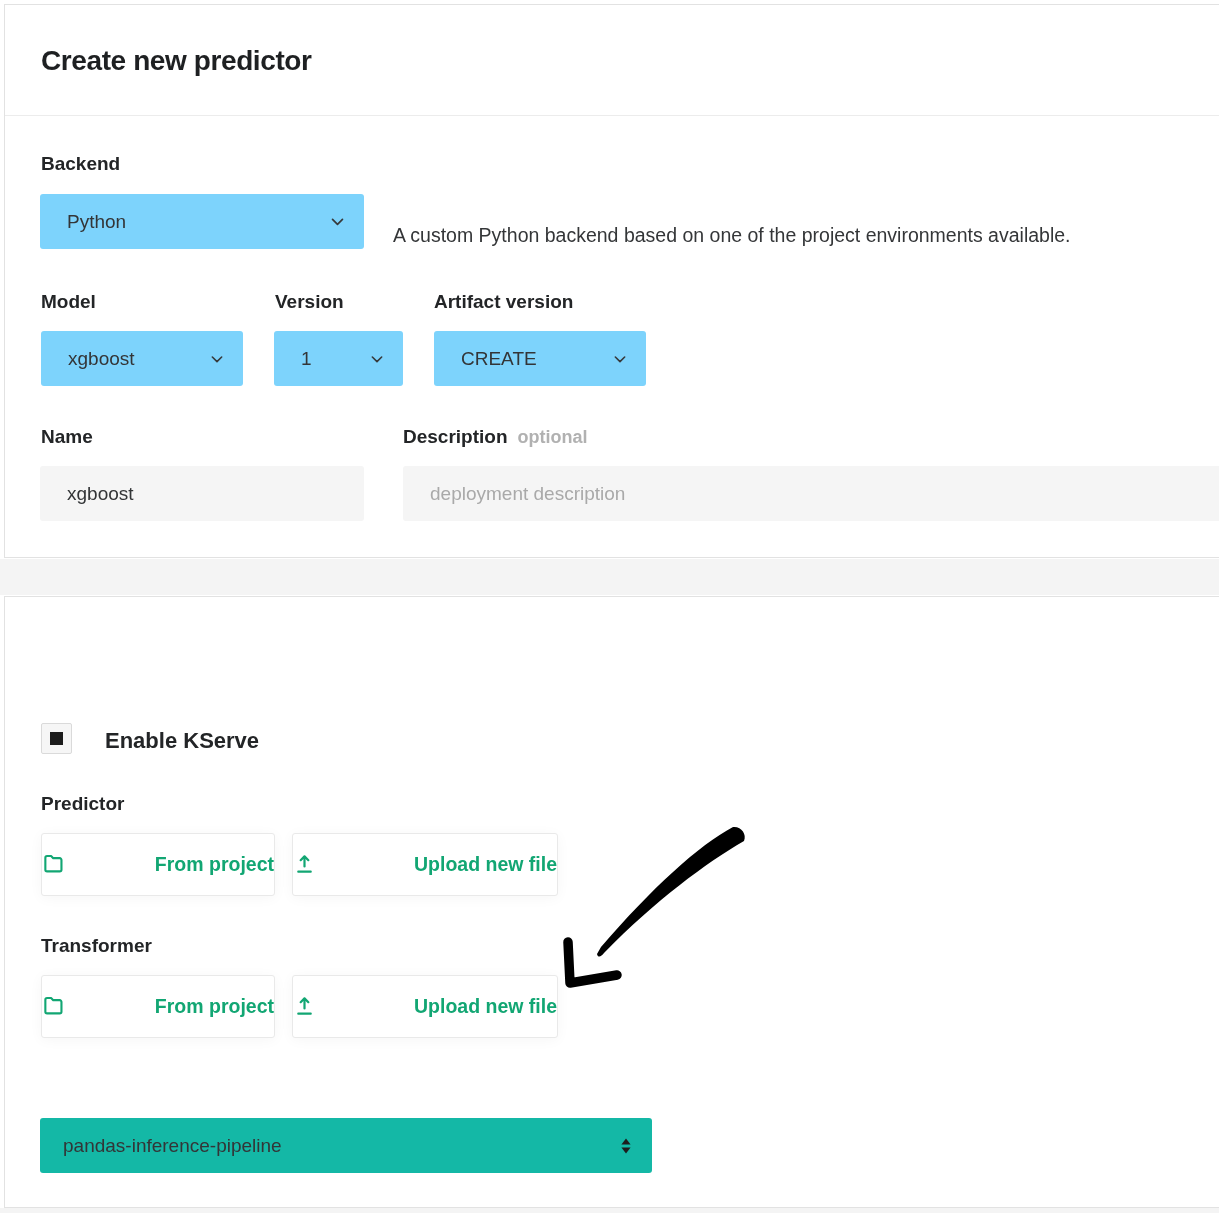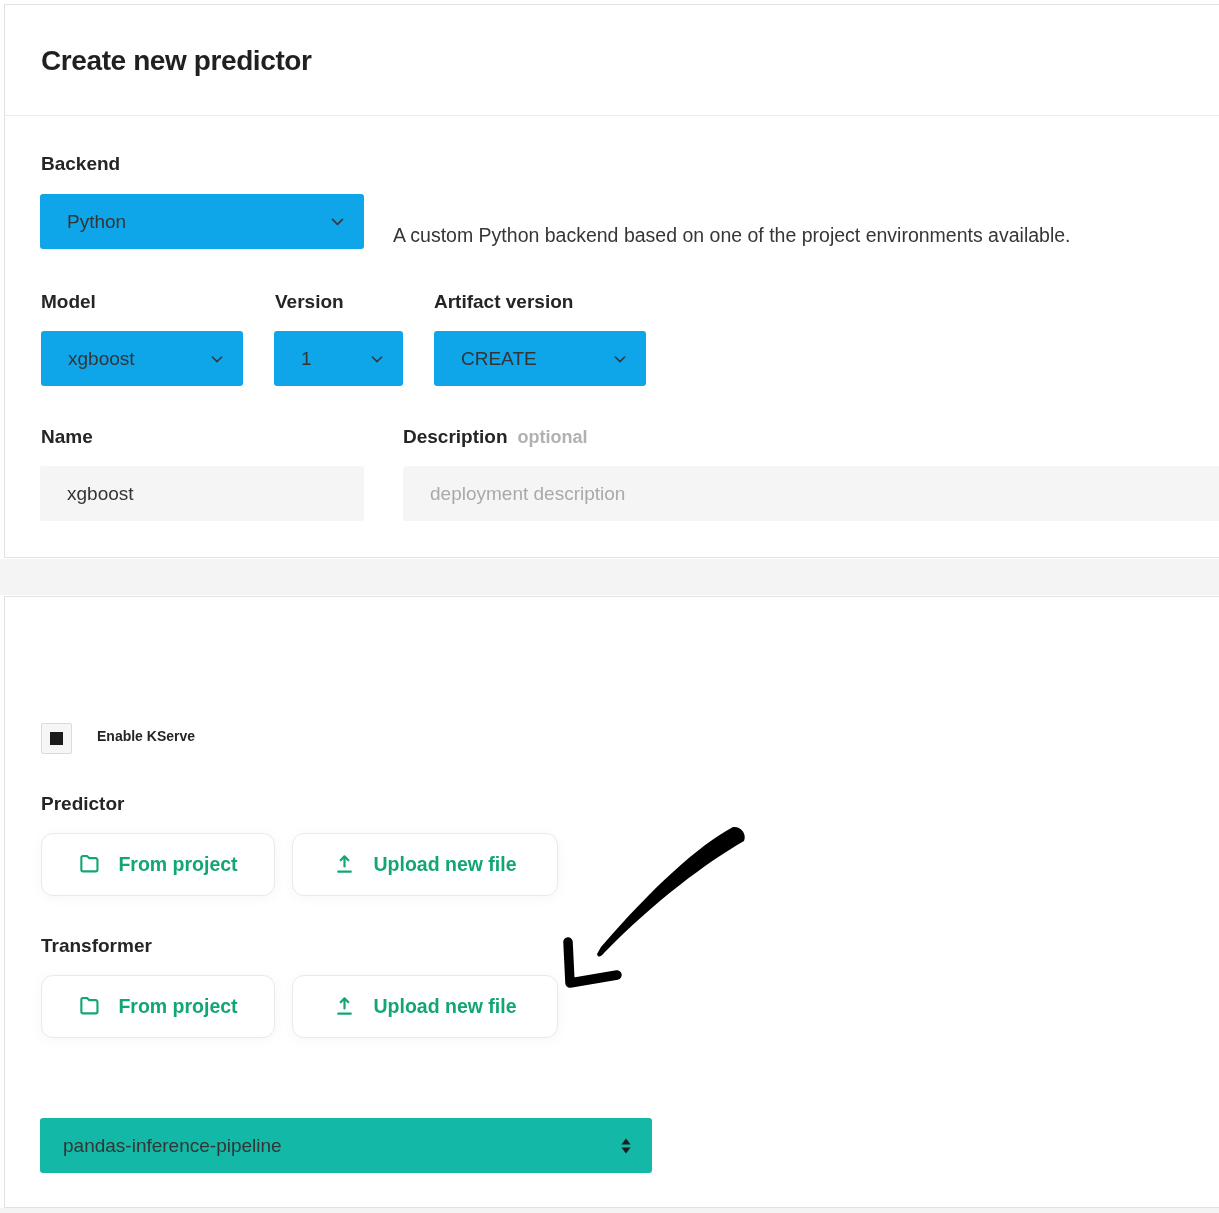--- a/index.html
+++ b/index.html
@@ -56,21 +56,21 @@
   }
   .label-tag {
     font-size: 18px;
     font-weight: 700;
     color: #b1b1b1;
     margin-left: 10px;
   }
   .select {
     position: absolute;
     height: 55px;
-    background: #0ea5e9;
+    background: #7dd3fc;
     border-radius: 3px;
     display: flex;
     align-items: center;
     justify-content: space-between;
     padding: 0 18px 0 27px;
     cursor: pointer;
   }
   .select .sel-text {
     font-size: 19px;
     color: #333537;
@@ -112,25 +112,25 @@
   .checkbox .mark {
     width: 13px;
     height: 13px;
     background: #1c1c1c;
   }
   .btn {
     position: absolute;
     height: 63px;
     background: #ffffff;
     border: 1px solid #e9e9e9;
-    border-radius: 12px;
+    border-radius: 3px;
     box-shadow: 0 2px 14px rgba(0,0,0,0.04);
     display: flex;
     align-items: center;
-    justify-content: center;
+    justify-content: space-between;
     gap: 17px;
     cursor: pointer;
     font-family: "Liberation Sans", sans-serif;
   }
   .btn .btn-label {
     font-size: 19.5px;
     font-weight: 700;
     color: #12a673;
     white-space: nowrap;
   }
@@ -191,21 +191,21 @@
   <input class="text-input" style="left: 35px; top: 461px; width: 324px;" type="text" value="xgboost">
   <input class="text-input" style="left: 398px; top: 461px; width: 990px;" type="text" placeholder="deployment description">
 </section>
 
 <section class="card" id="card-environment">
 
 
   <div class="checkbox" style="left:36px;top:126px;">
     <div class="mark"></div>
   </div>
-  <div class="abs field-label" style="left:92px;top:131px;font-size:14px;">Enable KServe</div>
+  <div class="abs field-label" style="left:100px;top:131px;font-size:22px;">Enable KServe</div>
 
   <div class="abs field-label" style="left:36px;top:196px;">Predictor</div>
 
   <button class="btn" style="left:36px;top:236px;width:234px;">
     <svg class="icon" width="23" height="23" viewBox="0 0 24 24" fill="none" stroke="#12a673" stroke-width="2.2" stroke-linecap="round" stroke-linejoin="round">
         <path d="M3.5 19V6.5a1.8 1.8 0 0 1 1.8-1.8h4.2l2.2 2.3h6.8a1.8 1.8 0 0 1 1.8 1.8V19a1.8 1.8 0 0 1-1.8 1.8H5.3A1.8 1.8 0 0 1 3.5 19z" transform="translate(0,-1.6)"></path>
       </svg>
     <span class="btn-label">From project</span>
   </button>
 

